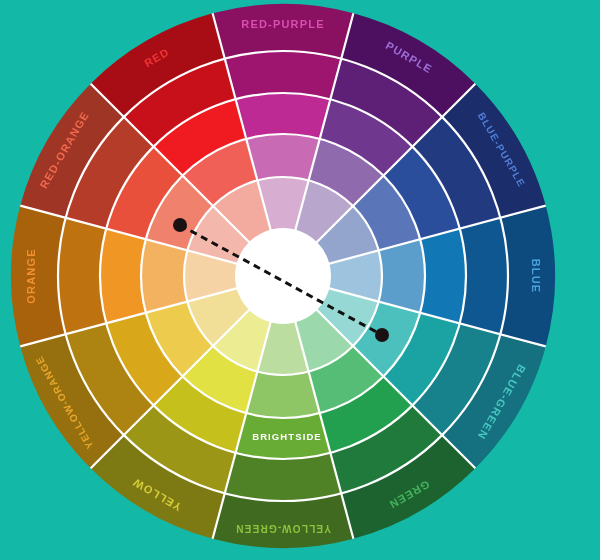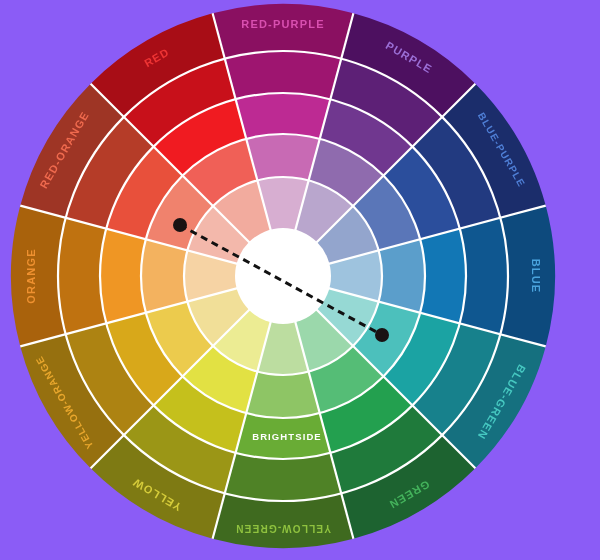--- a/index.html
+++ b/index.html
@@ -1,17 +1,17 @@
 <!DOCTYPE html>
 <html><head>
 <meta charset="utf-8">
 <style>
   html,body{margin:0;padding:0;background:#ffffff;}
   body{width:600px;height:560px;overflow:hidden;font-family:"Liberation Sans",sans-serif;}
-  #stage{position:relative;width:600px;height:560px;background:#8b5cf6;}
+  #stage{position:relative;width:600px;height:560px;background:#14b8a6;}
   svg{display:block;position:absolute;left:0;top:0;}
   .seg-label{font-family:"Liberation Sans",sans-serif;font-weight:bold;letter-spacing:1.2px;}
   .watermark{font-family:"Liberation Sans",sans-serif;font-weight:bold;font-size:9.5px;letter-spacing:1.1px;fill:#ffffff;}
 </style>
 </head>
 <body>
 
 <div id="stage">
   <svg id="wheel-svg" width="600" height="560" viewBox="0 0 600 560" aria-label="color wheel">
     <g id="segments-group">

